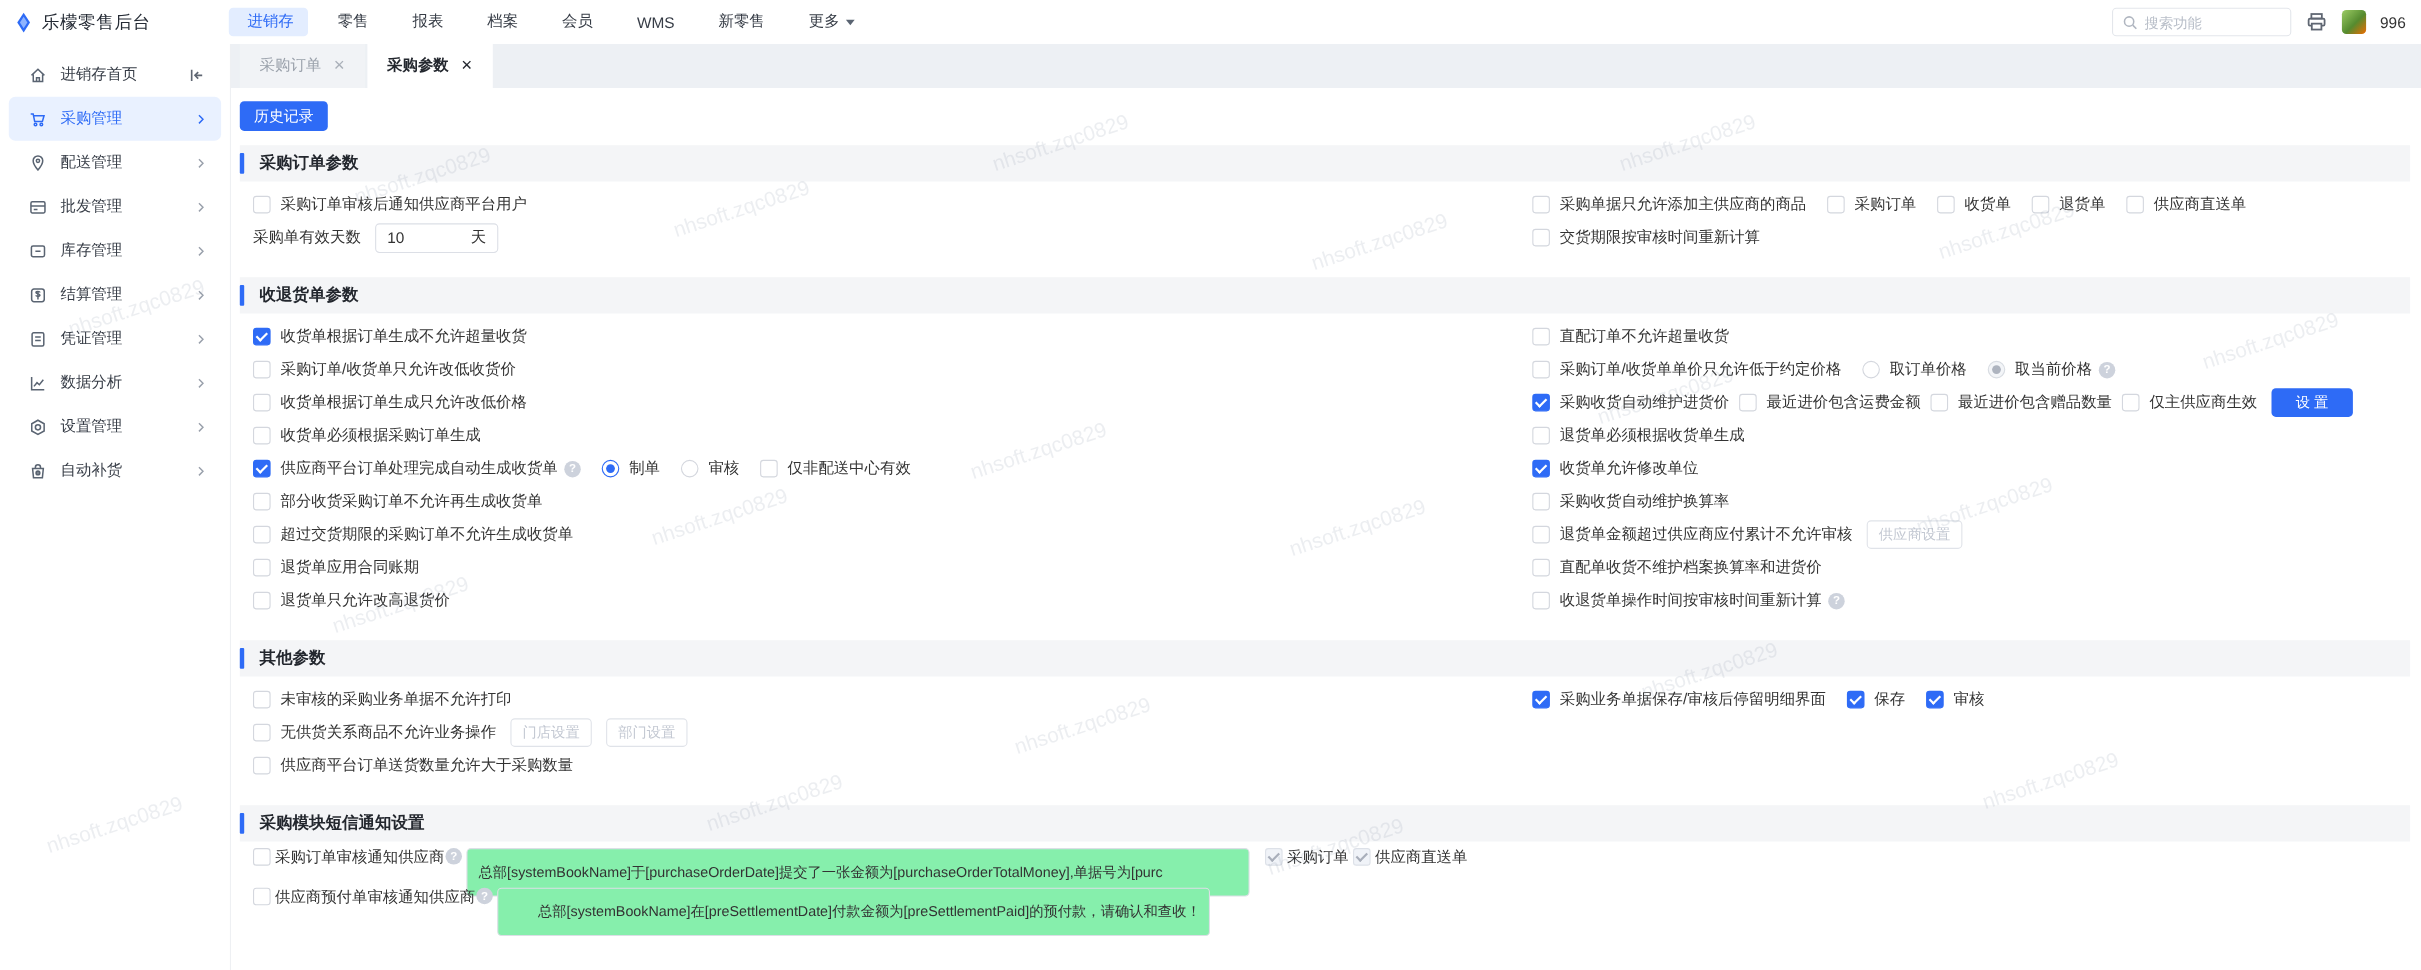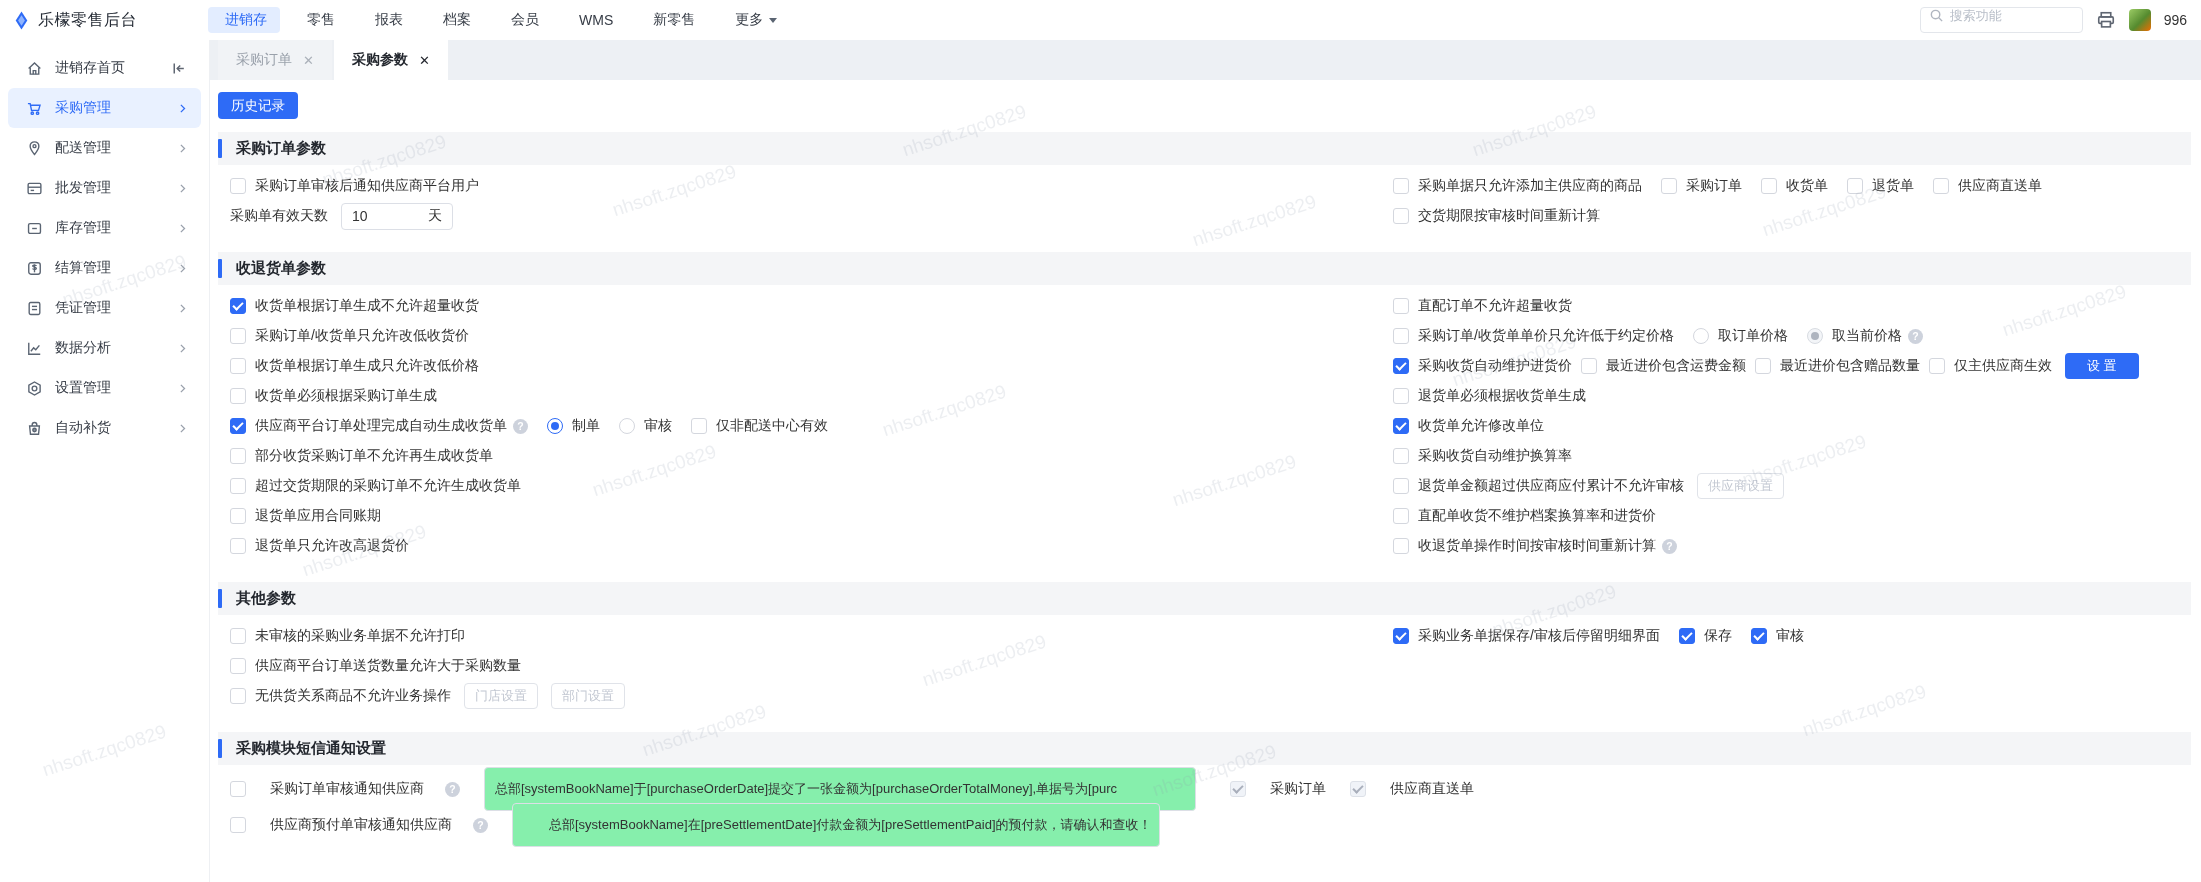--- a/index.html
+++ b/index.html
@@ -8,21 +8,21 @@
 
 
 .topbar { height:40px; display:flex; align-items:center; padding:0 14px 0 12px; background:#fff; position:relative; z-index:5; }
 .brand { display:flex; align-items:center; gap:7px; min-width:196px; }
 .brand-title { font-size:16px; font-weight:normal; color:#252b35; letter-spacing:.5px; }
 .topnav { display:flex; align-items:center; gap:14px; }
 .topnav-item { padding:4px 13px; border-radius:4px; font-size:14px; color:#363c46; cursor:pointer; display:flex; align-items:center; gap:6px; }
 .topnav-item.active { background:#e3edff; color:#2e6bf6;padding-left:17px; }
 .caret { width:0; height:0; border-left:4px solid transparent; border-right:4px solid transparent; border-top:5px solid #5a6472; }
 .topbar-right { margin-left:auto; display:flex; align-items:center; gap:13px; }
-.searchbox { width:163px; height:26px; border:1px solid #e3e6eb; border-radius:4px; display:flex; align-items:flex-start; gap:6px; padding:0 8px; background:#fff; color:#b8bec8; }
+.searchbox { width:163px; height:26px; border:1px solid #e3e6eb; border-radius:4px; display:flex; align-items:center; gap:6px; padding:0 8px; background:#fff; color:#b8bec8; }
 .searchbox input { border:none; outline:none; width:112px; font-size:13px; color:#333; background:transparent; font-family:inherit; }
 .searchbox input::placeholder { color:#b8bec8; }
 .icon-btn { color:#5f6672; display:flex; cursor:pointer; }
 .avatar { width:22px; height:22px; border-radius:4px; background:linear-gradient(135deg,#9ccc65 0%,#558b2f 55%,#ef6c00 100%); flex:none; }
 .username { font-size:14px; color:#333; }
 
 
 .layout { display:flex; height:842px; }
 .sidebar { width:210px; background:#fff; border-right:1px solid #eef0f3; padding-top:8px; flex:none; z-index:3; }
 .side-item { height:40px; display:flex; align-items:center; gap:12px; padding:0 12px 0 18px; color:#363c46; font-size:14px; margin:0 8px; border-radius:6px; cursor:pointer; }
@@ -71,21 +71,21 @@
 .help { width:15px; height:15px; border-radius:50%; background:#cdd2dc; color:#fff; font-size:10.5px; display:inline-flex; align-items:center; justify-content:center; flex:none; margin-left:-3px; cursor:pointer; }
 .help::after { content:"?"; font-weight:bold; }
 
 .btn-mini { background:#2e6bf6; color:#fff; border:none; border-radius:4px; height:26px; padding:0 22px; font-size:13px; margin-left:4px; cursor:pointer; font-family:inherit; white-space:nowrap; }
 .btn-ghost { background:#fff; color:#c3c8d2; border:1px solid #e0e3e9; border-radius:4px; height:26px; padding:0 10px; font-size:13px; margin-left:4px; cursor:default; font-family:inherit; white-space:nowrap;text-align:center; }
 
 .num-group { display:inline-flex; align-items:center; border:1px solid #dcdfe6; border-radius:4px; height:27px; padding:0 10px; margin-left:4px; width:112px; }
 .num-group input { border:none; outline:none; width:62px; font-size:14px; color:#333; font-family:inherit; }
 .num-suffix { color:#333; margin-left:auto; }
 
-.sms-row { height:36px; display:flex; align-items:center; gap:24px; }
+.sms-row { height:36px; display:flex; align-items:flex-start; gap:4px; }
 .sms-input { height:44px; border:1px solid #dcdfe6; border-radius:4px; font-size:13px; color:#333; padding:0 10px; font-family:inherit; outline:none; background:#86efac; }
 .sms-input.w1 { width:712px; }
 .sms-input.w2 { width:648px;padding-left:36px; }
 
 .red-wrap { position:relative; display:inline-flex; }
 .red-box { border:2px solid #e12a2a; border-radius:8px; padding:3px 10px 3px 8px; display:inline-flex; align-items:center; gap:9px; }
 .arrow-svg { position:absolute; left:-128px; top:-50px; pointer-events:none; }
 
 .wm { position:absolute; color:rgba(145,155,170,0.17); font-size:19px; transform:rotate(-18deg); pointer-events:none; white-space:nowrap; z-index:4; }
 </style>
@@ -472,27 +472,27 @@
           <span class="section-title">其他参数</span>
         </div>
         <div class="section-body">
           <div class="col col-left">
             <div class="prow">
               <span class="cb"></span>
               <span class="plabel">未审核的采购业务单据不允许打印</span>
             </div>
             <div class="prow">
               <span class="cb"></span>
-              <span class="plabel">供应商平台订单送货数量允许大于采购数量</span>
-            </div>
-            <div class="prow">
-              <span class="cb"></span>
               <span class="plabel">无供货关系商品不允许业务操作</span>
               <button class="btn-ghost gap">门店设置</button>
               <button class="btn-ghost">部门设置</button>
+            </div>
+            <div class="prow">
+              <span class="cb"></span>
+              <span class="plabel">供应商平台订单送货数量允许大于采购数量</span>
             </div>
           </div>
           <div class="col col-right">
             <div class="prow">
               <span class="cb checked"></span>
               <span class="plabel">采购业务单据保存/审核后停留明细界面</span>
               <span class="cb gap checked"></span>
               <span class="plabel">保存</span>
               <span class="cb gap checked"></span>
               <span class="plabel">审核</span>

